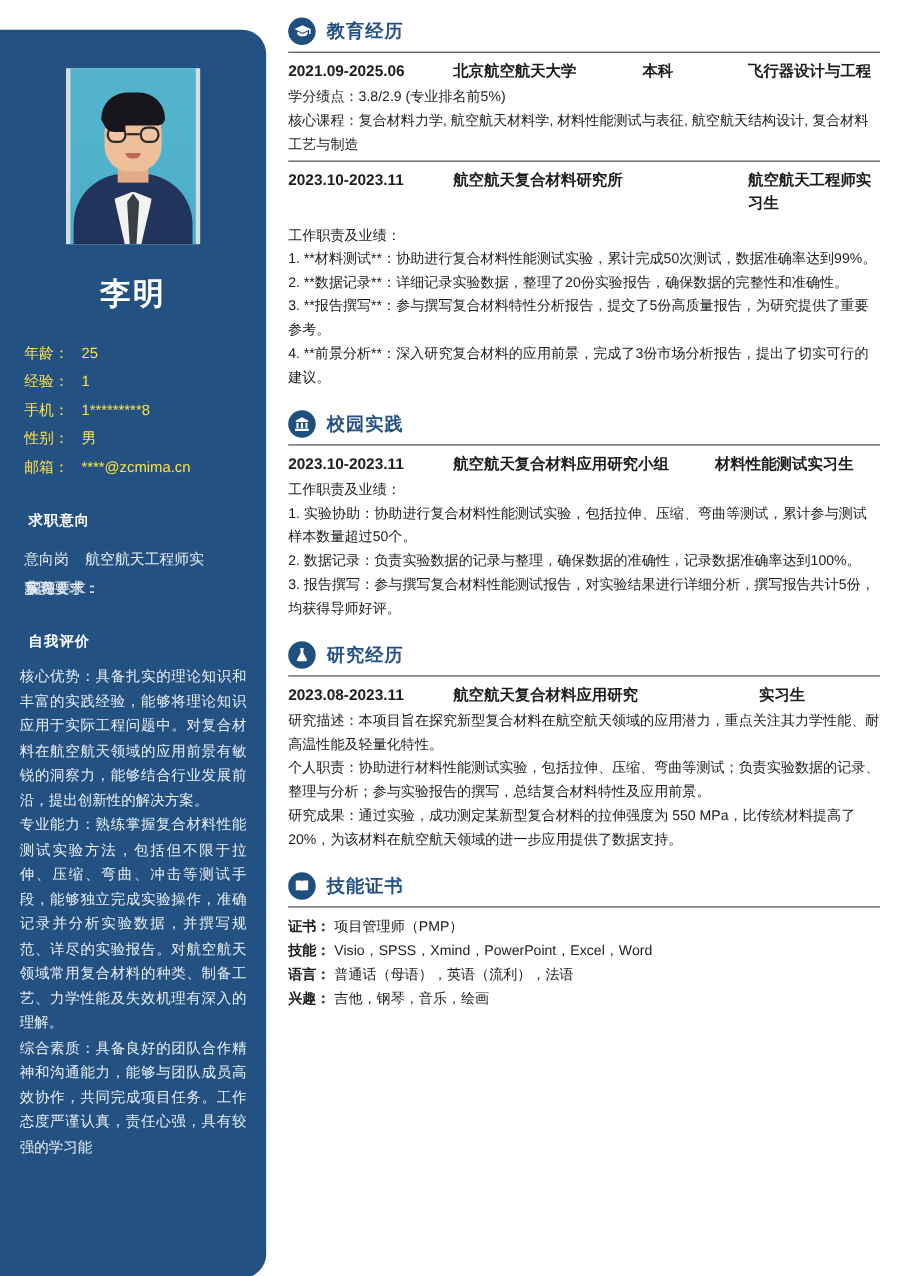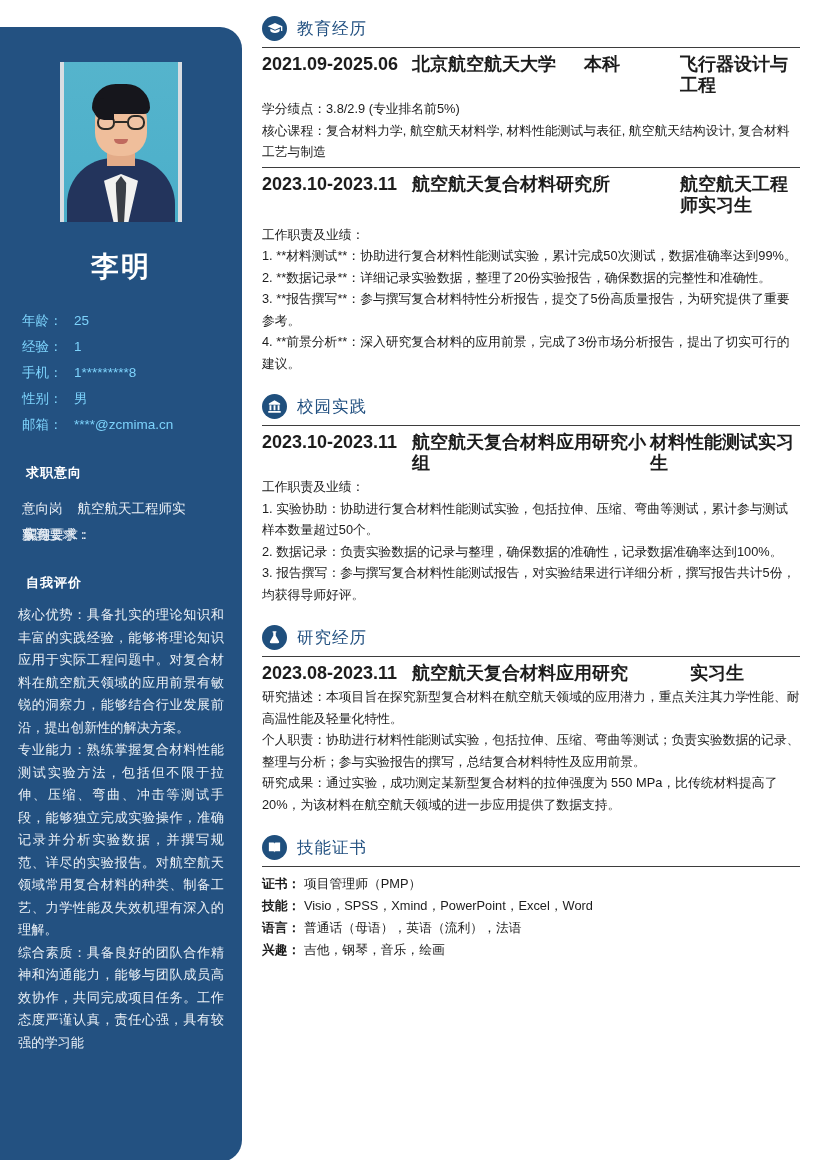--- a/index.html
+++ b/index.html
@@ -118,21 +118,21 @@
     letter-spacing: 2px;
   }
 
   .info-list {
     margin: 22px 0 0 22px;
   }
   .info-row {
     display: flex;
     font-size: 13.5px;
     line-height: 26px;
-    color: #7dd3fc;
+    color: #fde047;
     white-space: nowrap;
   }
   .info-label { width: 52px; flex: 0 0 52px; }
   .info-value { }
 
   .side-head {
     margin: 26px 0 0 26px;
     font-size: 13px;
     font-weight: bold;
     letter-spacing: 1px;
@@ -174,31 +174,31 @@
   }
   .sec-icon {
     width: 25px; height: 25px; border-radius: 50%;
     background: #1f4f7d;
     display: flex; align-items: center; justify-content: center;
     flex: 0 0 25px;
   }
   .sec-icon svg { display: block; }
   .sec-title {
     font-size: 16.5px;
-    font-weight: normal;
+    font-weight: bold;
     color: #235181;
     letter-spacing: 1px;
   }
   .sec-rule {
     height: 1px; background: #3d3d3d; width: 100%;
     margin-bottom: 6px;
   }
   .entry-head {
     display: flex;
-    font-size: 18px;
+    font-size: 14px;
     font-weight: bold;
     color: #1c1c1c;
     line-height: 21px;
     margin-bottom: 2px;
   }
   .eh-date   { flex: 0 0 150px; }
   .eh-org    { flex: 1 1 auto; }
   .eh-mid    { flex: 0 0 96px; }
   .eh-role   { flex: 0 0 120px; text-align: left; }
   .body-text {

